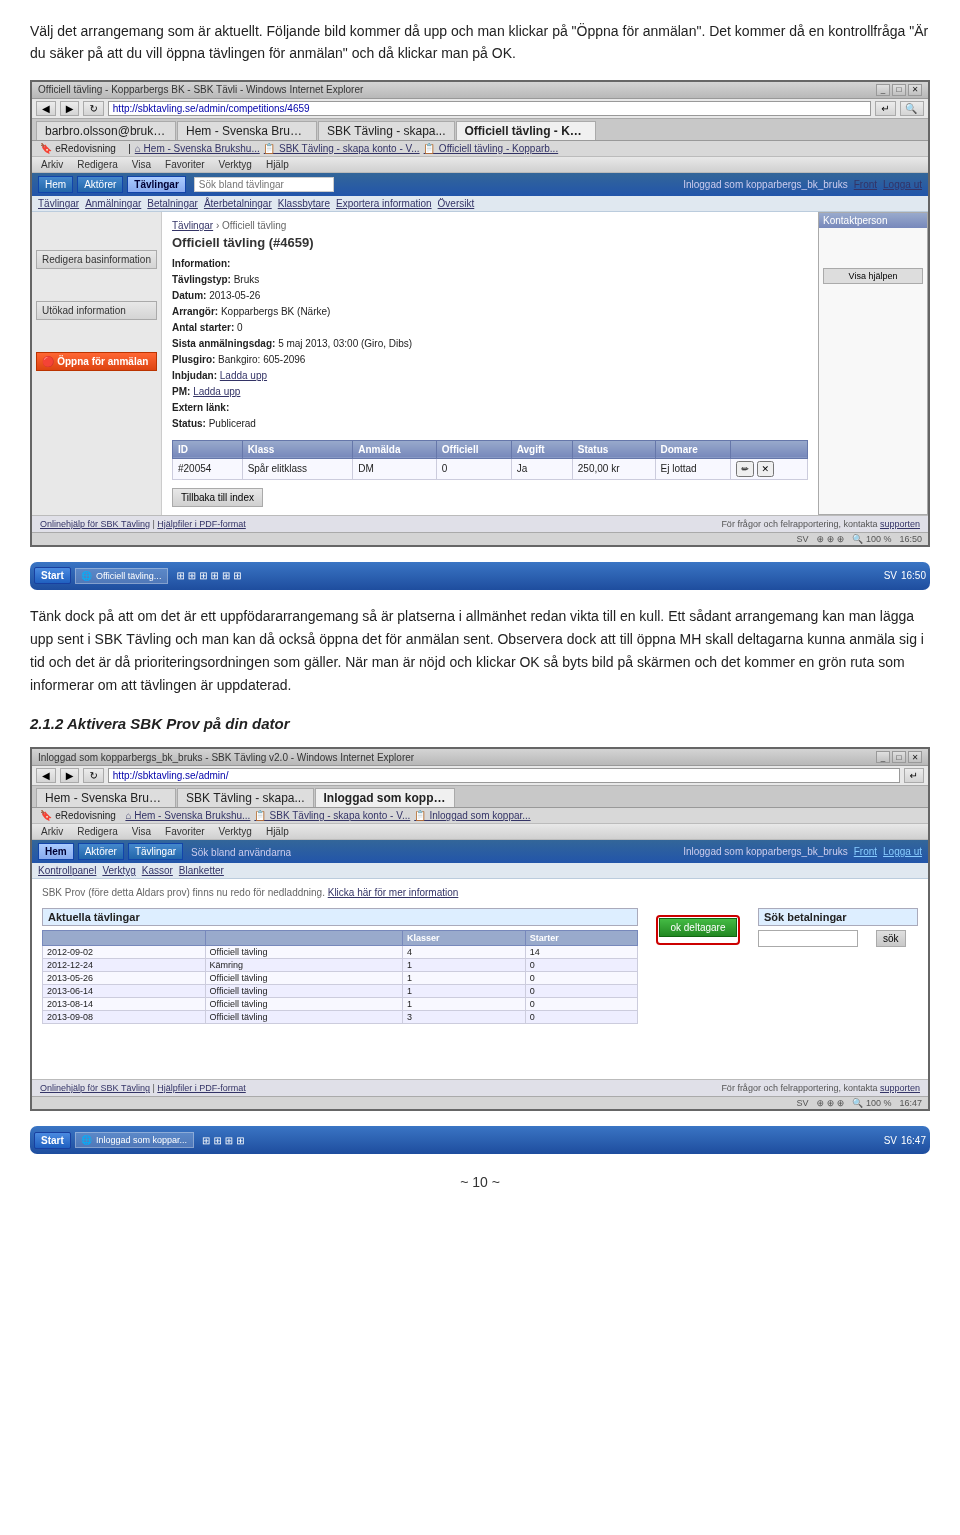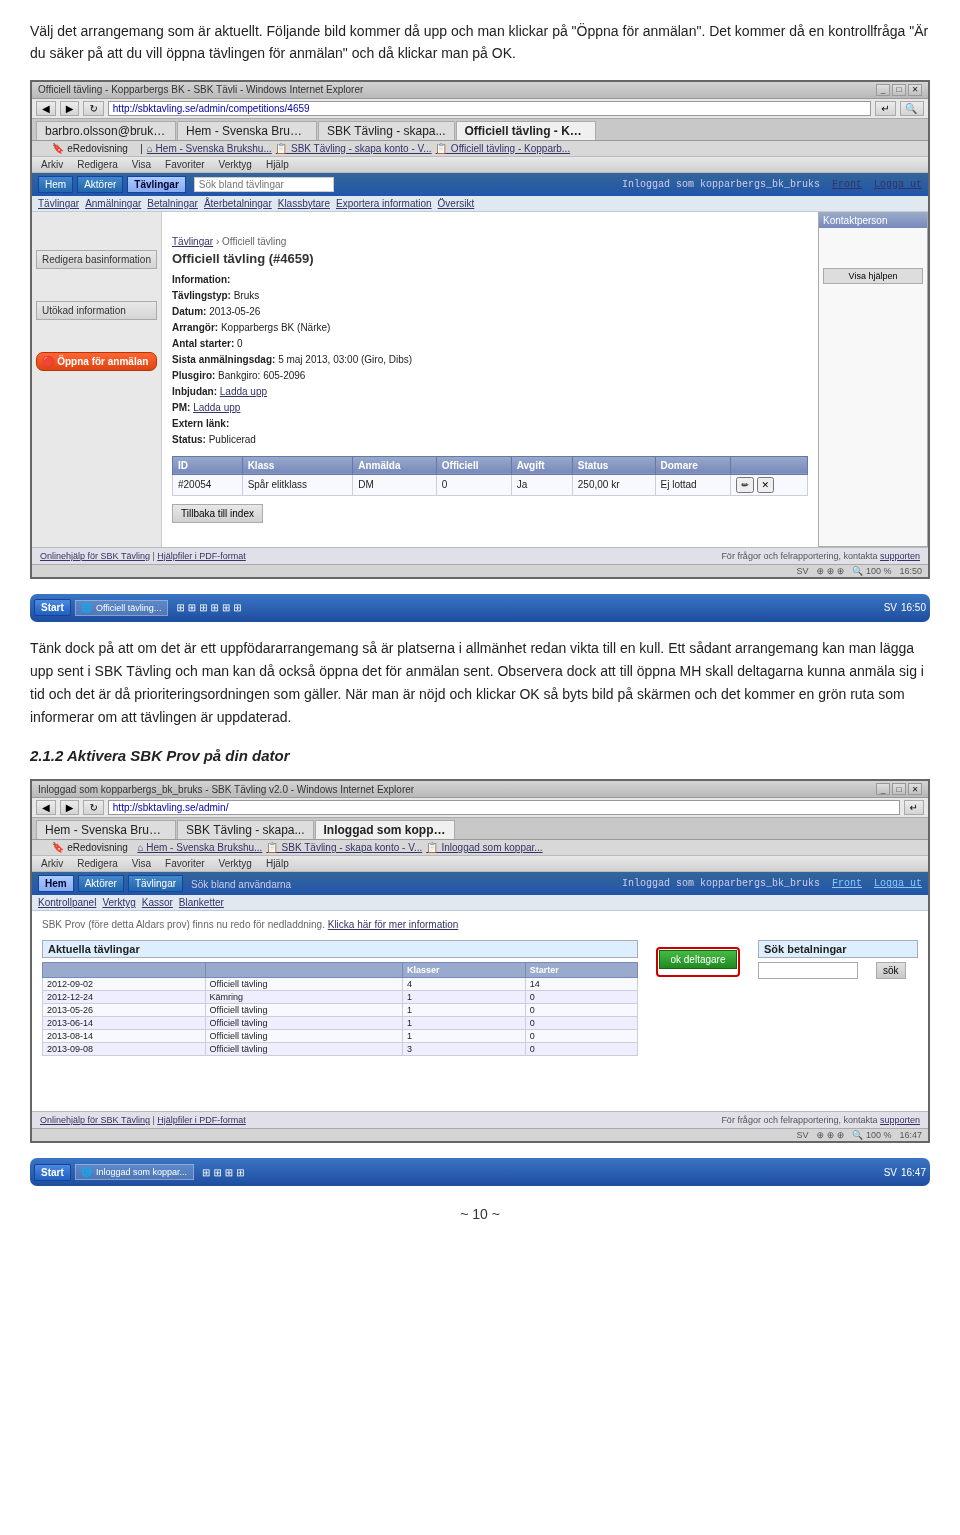--- a/index.html
+++ b/index.html
@@ -75,21 +75,21 @@
       flex: 1;
       background: white;
       border: 1px solid #999;
       font-size: 10px;
       padding: 1px 4px;
       color: #00a;
     }
 
     .browser-toolbar {
       background: #d8d8d8;
-      padding: 2px 20px;
+      padding: 2px 8px;
       display: flex;
       align-items: center;
       gap: 4px;
       border-bottom: 1px solid #bbb;
       font-size: 10px;
     }
 
     .toolbar-btn {
       background: linear-gradient(to bottom, #ececec, #d4d4d4);
       border: 1px solid #aaa;
@@ -171,22 +171,21 @@
       background: linear-gradient(to bottom, #aaccff, #88aaee);
       color: #003;
       font-weight: bold;
     }
 
     .nav-right {
       font-size: 10px;
       color: #cce;
       display: flex;
       align-items: flex-start;
-      gap: 12px;
-      font-family: Liberation Mono, monospace;
+      gap: 6px;
     }
 
     .app-subnav {
       background: #e0e8f0;
       padding: 2px 6px;
       display: flex;
       gap: 6px;
       border-bottom: 1px solid #bcd;
       font-size: 10px;
     }
@@ -224,26 +223,25 @@
       background: linear-gradient(to bottom, #e8e8e8, #d4d4d4);
       color: #333;
       margin-top: 32px;
     }
 
     .sidebar-btn.highlight {
       background: linear-gradient(to bottom, #ff6633, #dd4411);
       color: white;
       border-color: #bb3300;
       font-weight: bold;
-      border-radius: 7px;
     }
 
     .app-content {
       flex: 1;
-      padding: 24px 10px;
+      padding: 8px 10px;
       font-size: 10px;
     }
 
     .breadcrumb-row {
       font-size: 10px;
       margin-bottom: 4px;
       color: #666;
     }
 
     .content-title {

